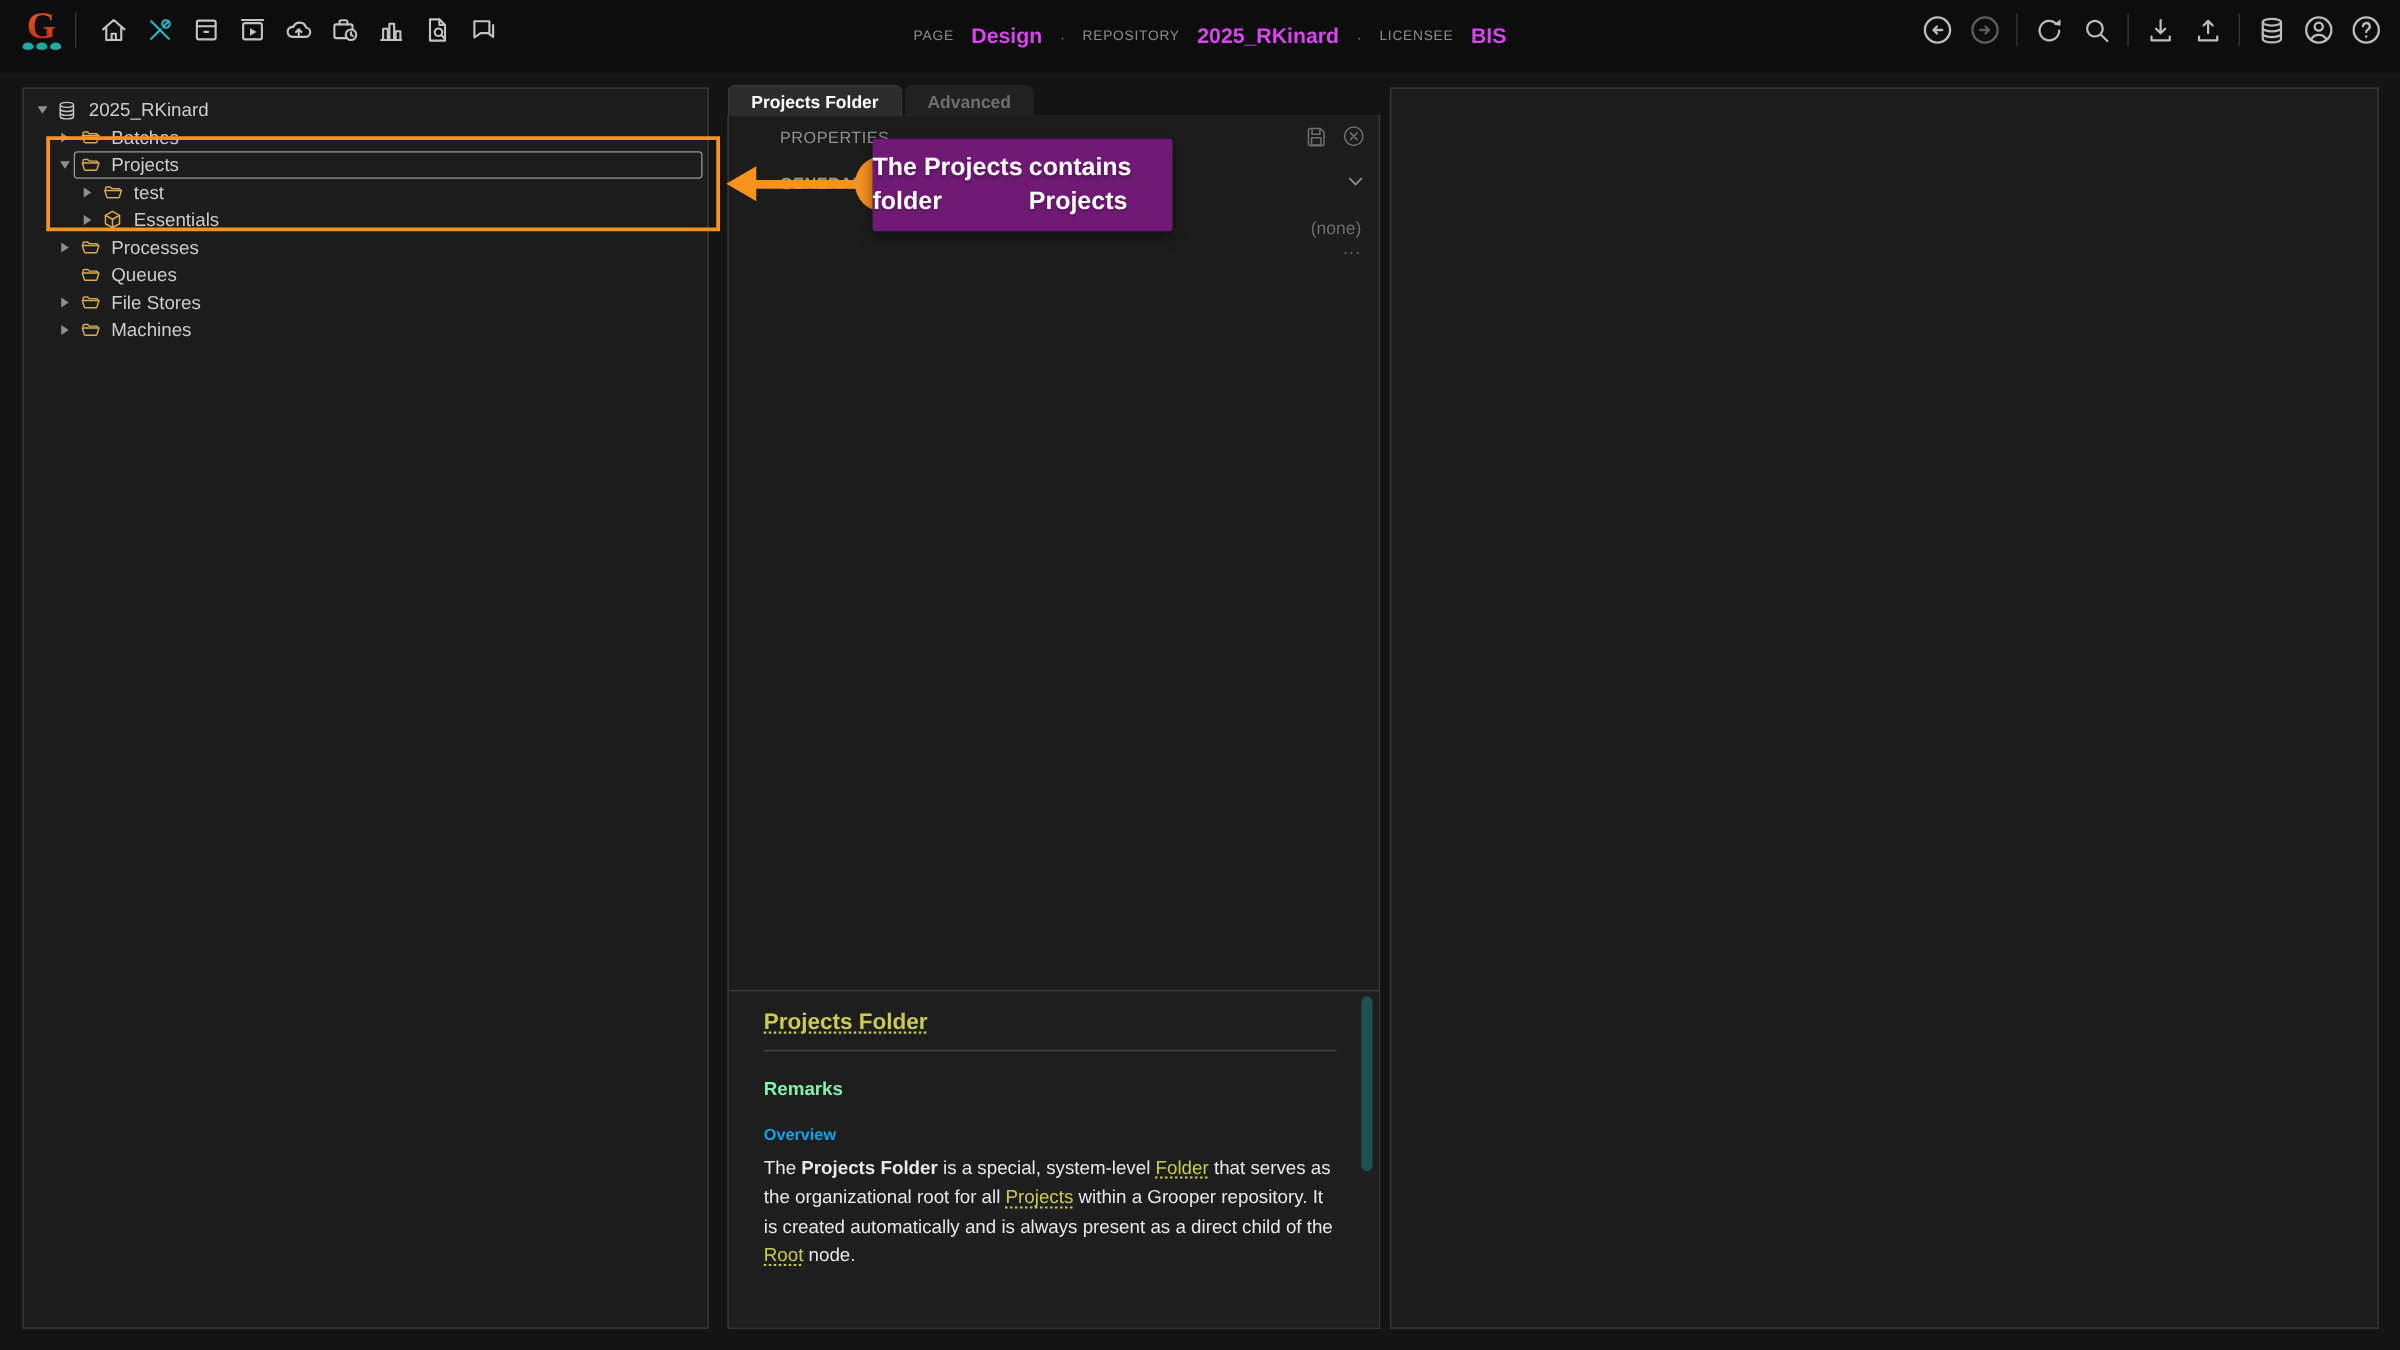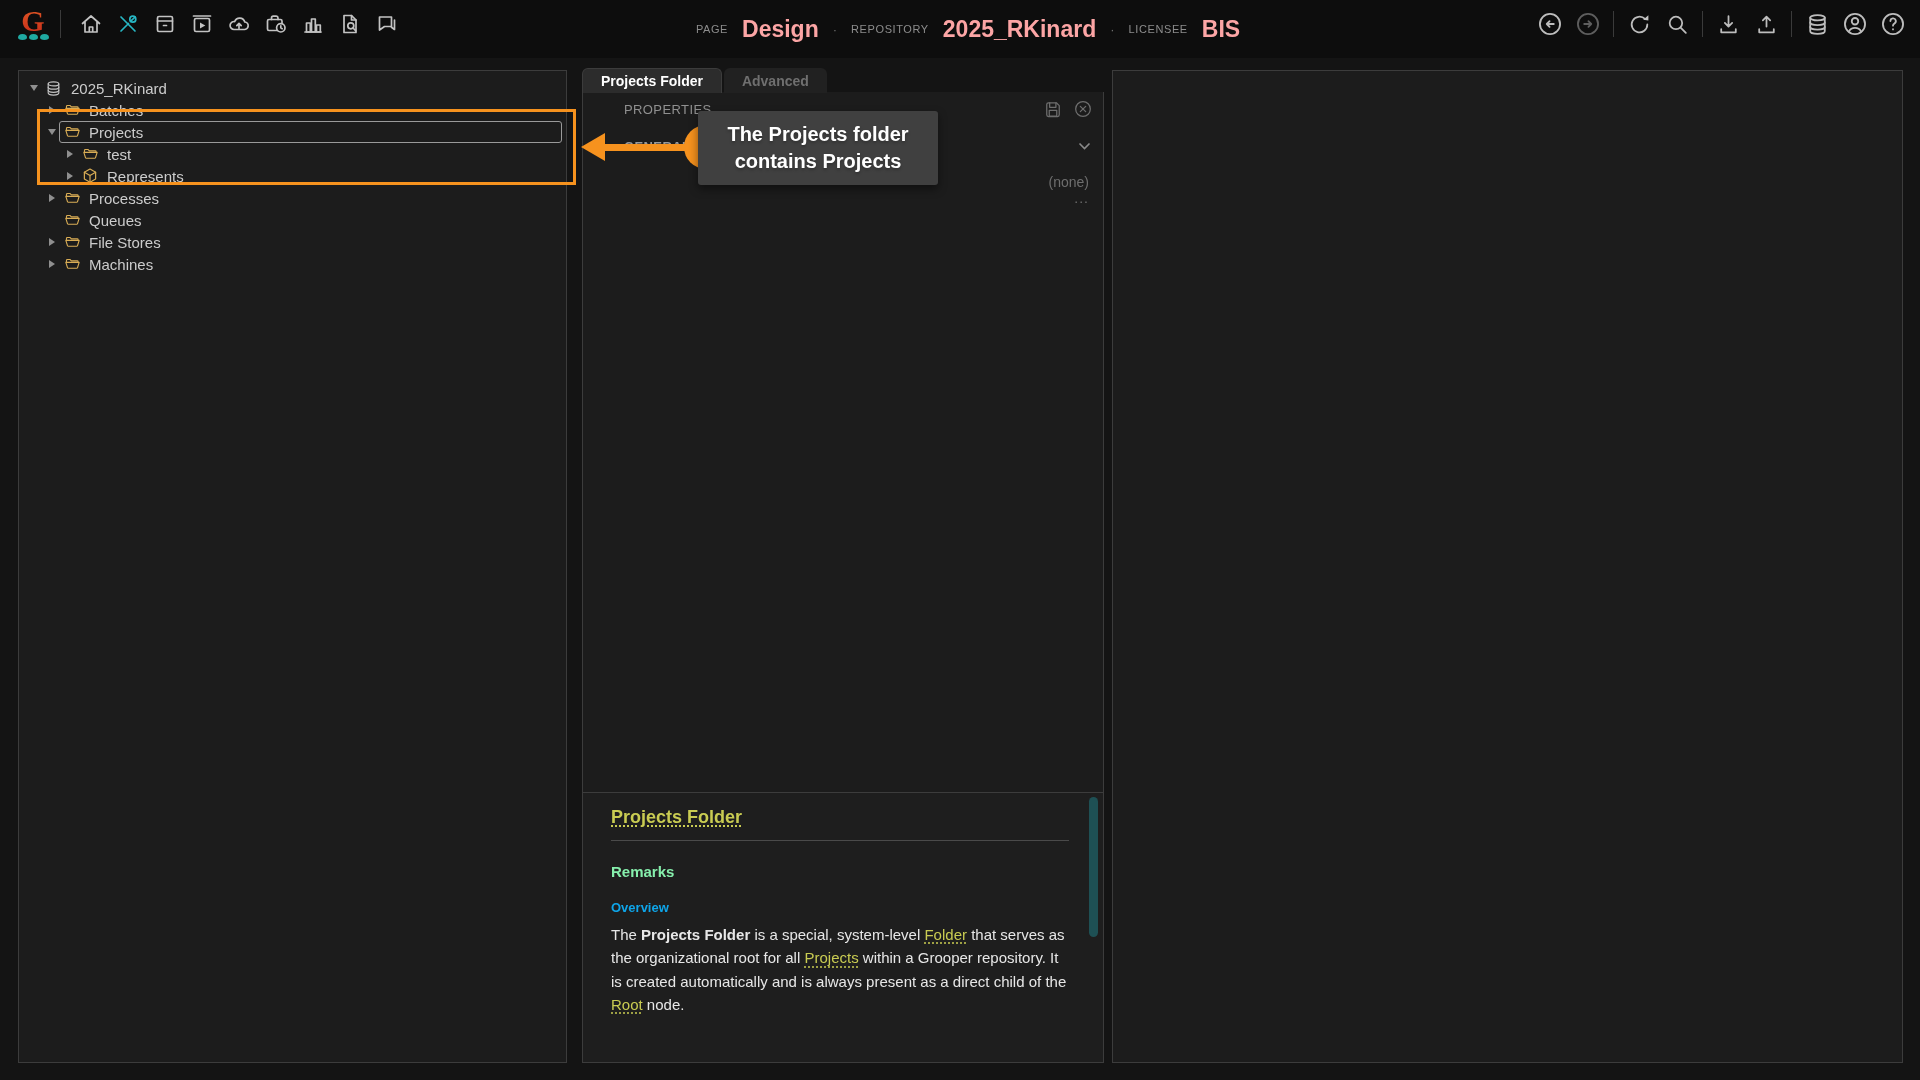--- a/index.html
+++ b/index.html
@@ -15,21 +15,21 @@
   .logo .leaves { display:flex; justify-content:center; gap:2px; margin-top:-2px; }
   .logo .leaf { width:9px; height:6px; background:#1fa9a2; border-radius:50% 50% 50% 50%/60% 60% 40% 40%; transform:rotate(0deg); }
   .tb-divider { position:absolute; top:10px; width:1px; height:28px; background:#3a3a3a; }
   .tb-icons { position:absolute; left:78px; top:11px; display:flex; gap:11px; }
   .icon-btn { width:26px; height:26px; background:none; border:none; display:flex; align-items:center; justify-content:center; cursor:pointer; padding:0; }
   .icon-btn svg { stroke:#c3c3c3; fill:none; stroke-width:1.7; stroke-linecap:round; stroke-linejoin:round; }
   .icon-btn svg.teal { stroke:#27b6c3; }
   .icon-btn svg .fillpart { fill:#c3c3c3; stroke:none; }
   .tb-center { position:absolute; left:16px; right:0; top:0; height:58px; display:flex; align-items:center; justify-content:center; gap:14px; pointer-events:none; }
   .tb-label { font-size:11px; letter-spacing:.6px; color:#8d8d8d; }
-  .tb-value { font-size:23px; font-weight:bold; color:#fca5a5; }
+  .tb-value { font-size:17px; font-weight:bold; color:#d946ef; }
   .tb-dot { color:#6e6e6e; font-size:13px; }
   .tb-right { position:absolute; right:14px; top:11px; display:flex; align-items:center; gap:12px; }
   .tb-right .icon-btn svg { stroke:#bdbdbd; }
   .tb-right .icon-btn.dim svg { stroke:#5e5e5e; }
 
   
   .panel { position:absolute; background:#1c1c1c; border:1px solid #3c3c3c; }
   .tree-panel  { left:18px;  top:70px; width:549px; height:993px; }
   .props-panel { left:582px; top:92px; width:522px; height:971px; border-top:none;padding-left:31px; }
   .right-panel { left:1112px; top:70px; width:791px; height:993px; }
@@ -44,22 +44,22 @@
   .tree-ico { width:20px; height:18px; margin:0 6px 0 4px; flex:0 0 20px; display:flex; align-items:center; }
   .tree-ico svg { stroke:#d9ad55; fill:none; stroke-width:1.6; stroke-linecap:round; stroke-linejoin:round; }
   .tree-ico svg.gray { stroke:#c3c3c3; }
   .sel-box { position:absolute; left:40px; right:4px; top:0; bottom:0; border:1px solid #9a9a9a; border-radius:3px; }
 
   
   .anno-rect { position:absolute; left:37px; top:109px; width:539px; height:76px; border:3px solid #f6921e; z-index:40; pointer-events:none; }
   .anno-arrow-shaft { position:absolute; left:600px; top:144px; width:112px; height:7px; background:#f6921e; z-index:41; }
   .anno-arrow-head { position:absolute; left:581px; top:133px; width:0; height:0; border-right:24px solid #f6921e; border-top:14px solid transparent; border-bottom:14px solid transparent; z-index:41; }
   .anno-bump { position:absolute; left:684px; top:125px; width:44px; height:44px; border-radius:50%; background:#f6921e; z-index:41; }
-  .anno-callout { position:absolute; left:698px; top:111px; width:240px; height:74px; background:#404040; border-radius:3px; z-index:42;
-                  display:flex; flex-direction:column; align-items:center; justify-content:center; box-shadow:0 4px 10px rgba(0,0,0,.45); }
+  .anno-callout { position:absolute; left:698px; top:111px; width:240px; height:74px; background:#701a75; border-radius:3px; z-index:42;
+                  display:flex; flex-direction:row; align-items:center; justify-content:center; box-shadow:0 4px 10px rgba(0,0,0,.45); }
   .anno-callout div { color:#fff; font-size:20px; font-weight:bold; line-height:27px; text-shadow:0 2px 3px rgba(0,0,0,.25); }
 
   
   .tabs { position:absolute; left:582px; top:68px; display:flex; z-index:5; }
   .tab { height:25px; padding:0 18px; display:flex; align-items:center; font-size:14px; font-weight:bold; border-radius:6px 6px 0 0; cursor:pointer; }
   .tab.active { background:#2c2c2c; color:#fff; border:1px solid #3c3c3c; border-bottom:none; }
   .tab.inactive { background:#212121; color:#6f6f6f; margin-left:2px; }
 
   
   .props-head { display:flex; align-items:center; height:34px; padding:0 10px 0 10px; }
@@ -289,21 +289,21 @@
       </div>
       <div class="tree-row">
         <span class="indent2"></span>
           <span class="arrow collapsed"></span>
         <span class="tree-ico">
             <svg width="18" height="18" viewBox="0 0 24 24">
               <path d="M12 2.8 19.5 7v9l-7.5 4.2L4.5 16V7z"></path>
               <path d="M4.5 7 12 11.2 19.5 7M12 11.2v9"></path>
             </svg>
           </span>
-        <span>Represents</span>
+        <span>Essentials</span>
       </div>
       <div class="tree-row">
         <span class="indent1"></span>
           <span class="arrow collapsed"></span>
         <span class="tree-ico">
             <svg width="19" height="17" viewBox="0 0 24 24">
               <path d="M3.5 8V6.2c0-.7.6-1.2 1.2-1.2h4l1.7 1.9h8.3c.7 0 1.2.5 1.2 1.2V8"></path>
               <path d="M2.6 9h18.8l-2.3 7.4c-.2.5-.7.9-1.2.9H6.1c-.5 0-1-.4-1.2-.9z"></path>
             </svg>
           </span>

